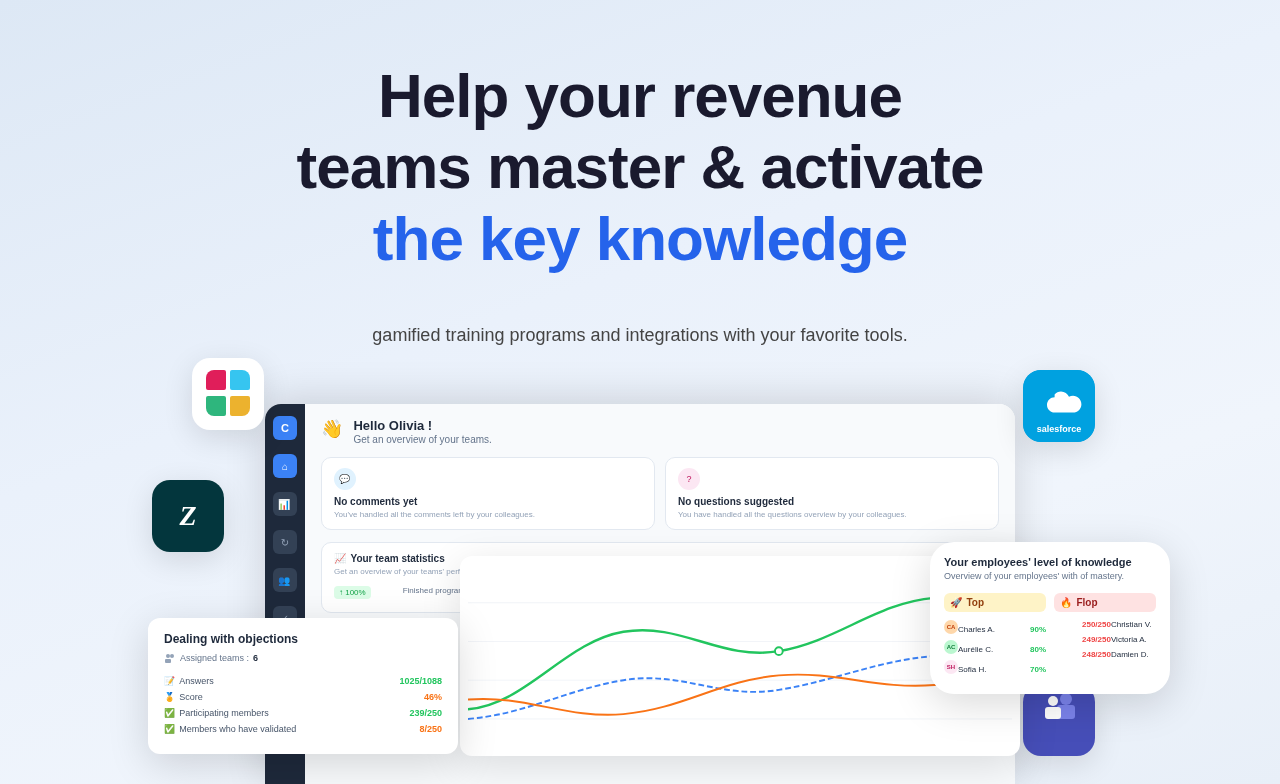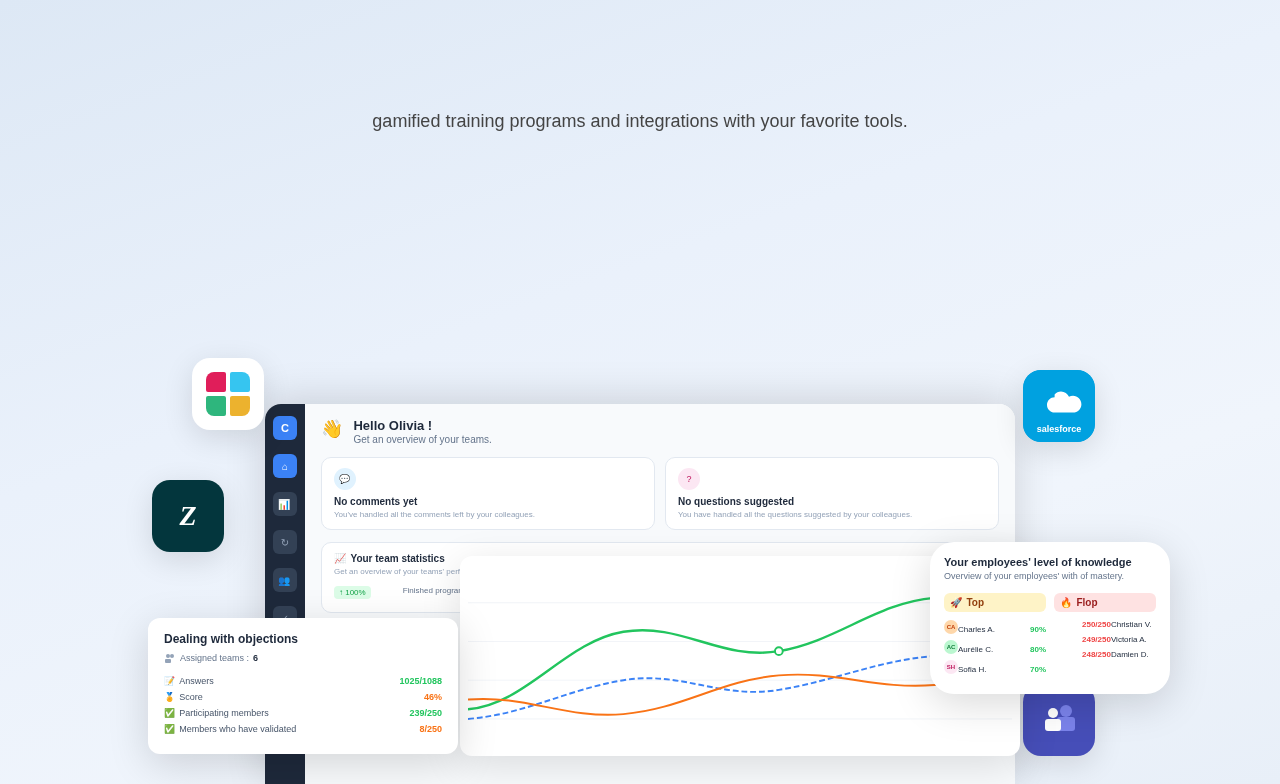--- a/index.html
+++ b/index.html
@@ -37,21 +37,20 @@
       margin-top: 18px;
       line-height: 1.6;
     }
 
     
     .float-icon {
       position: absolute;
       border-radius: 18px;
       background: white;
       display: flex;
-      align-items: center;
       justify-content: center;
       box-shadow: 0 8px 30px rgba(0,0,0,0.12);
       z-index: 3;
     }
     .float-slack {
       width: 72px; height: 72px;
       top: 358px; left: 192px;
     }
     .float-zendesk {
       width: 72px; height: 72px;
@@ -385,20 +384,25 @@
 
     .chart-mini {
       width: 100%;
       height: 100%;
     }
   </style>
 </head>
 <body>
 
 <div class="hero-section">
+  <h1 class="hero-title">
+    <span>Help your revenue</span><br>
+    <span>teams master &amp; activate</span><br>
+    <span class="hero-title-blue">the key knowledge</span>
+  </h1>
   <p class="hero-subtitle">
     <br>
     <span>gamified training programs and integrations with your favorite tools.</span>
   </p>
 </div>
 
 <div class="float-icon float-slack">
   <div class="slack-grid">
     <div class="slack-dot" style="background:#E01E5A;border-radius:8px 2px 2px 2px;"></div>
     <div class="slack-dot" style="background:#36C5F0;border-radius:2px 8px 2px 2px;"></div>
@@ -453,21 +457,21 @@
 
       <div class="db-cards-row">
         <div class="db-card">
           <div class="db-card-icon">💬</div>
           <div class="db-card-title">No comments yet</div>
           <div class="db-card-sub">You've handled all the comments left by your colleagues.</div>
         </div>
         <div class="db-card">
           <div class="db-card-icon" style="background:#fce7f3;color:#be185d;">?</div>
           <div class="db-card-title">No questions suggested</div>
-          <div class="db-card-sub">You have handled all the questions suggested by your colleagues.</div>
+          <div class="db-card-sub">You have handled all the questions overview by your colleagues.</div>
         </div>
       </div>
 
       <div class="db-stats-section">
         <div class="db-stats-title">
           <span>📈</span>
           <span>Your team statistics</span>
         </div>
         <div class="db-stats-sub">Get an overview of your teams' performance over the current year.</div>
         <div class="db-stats-row">

